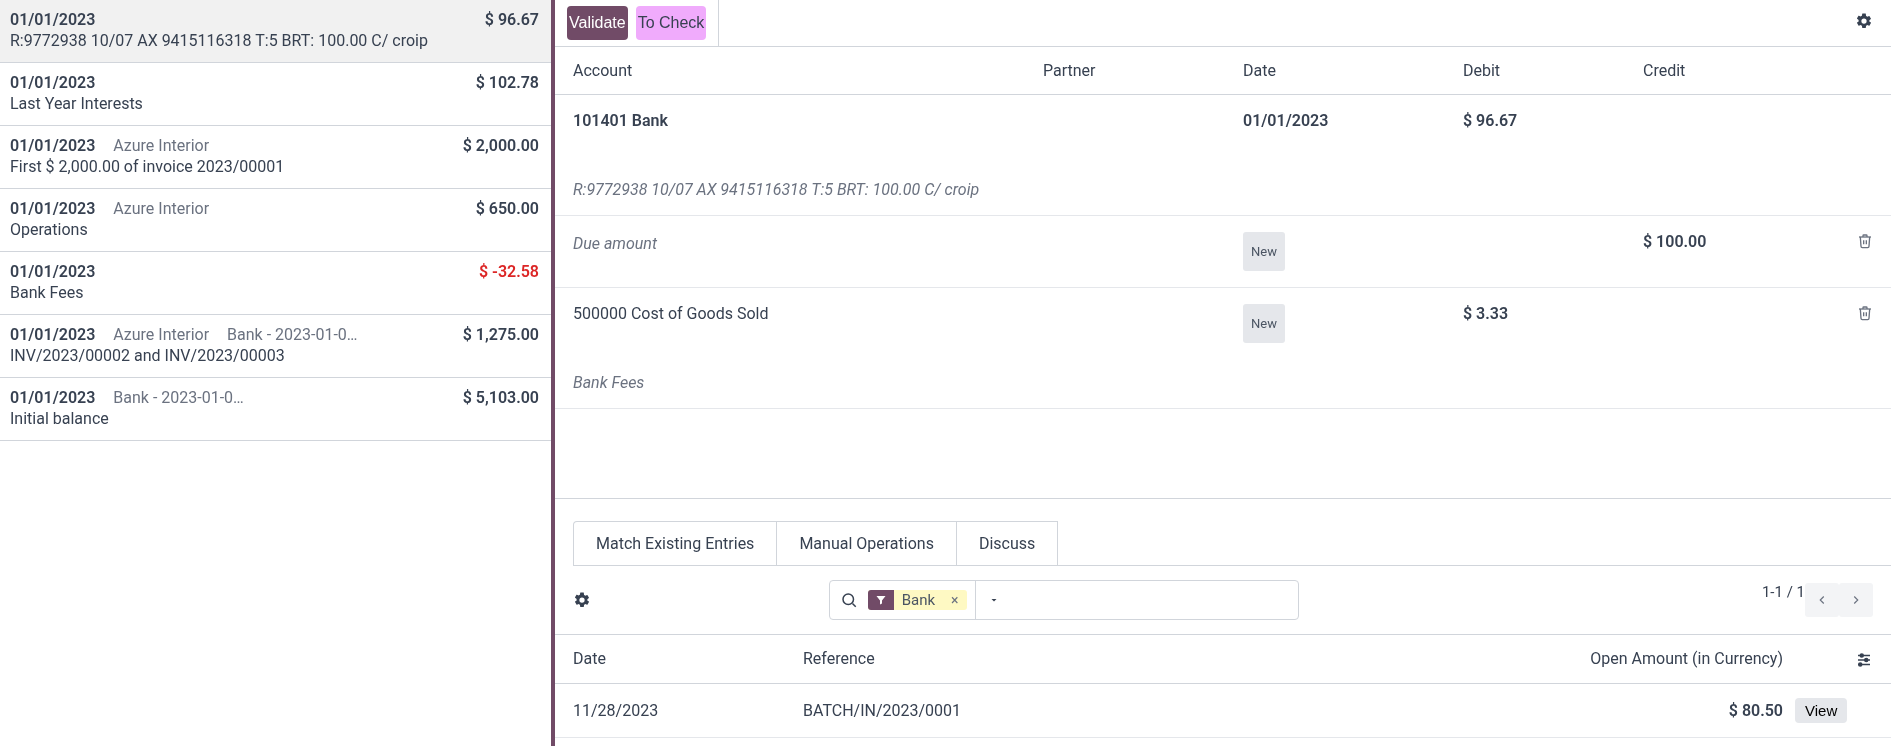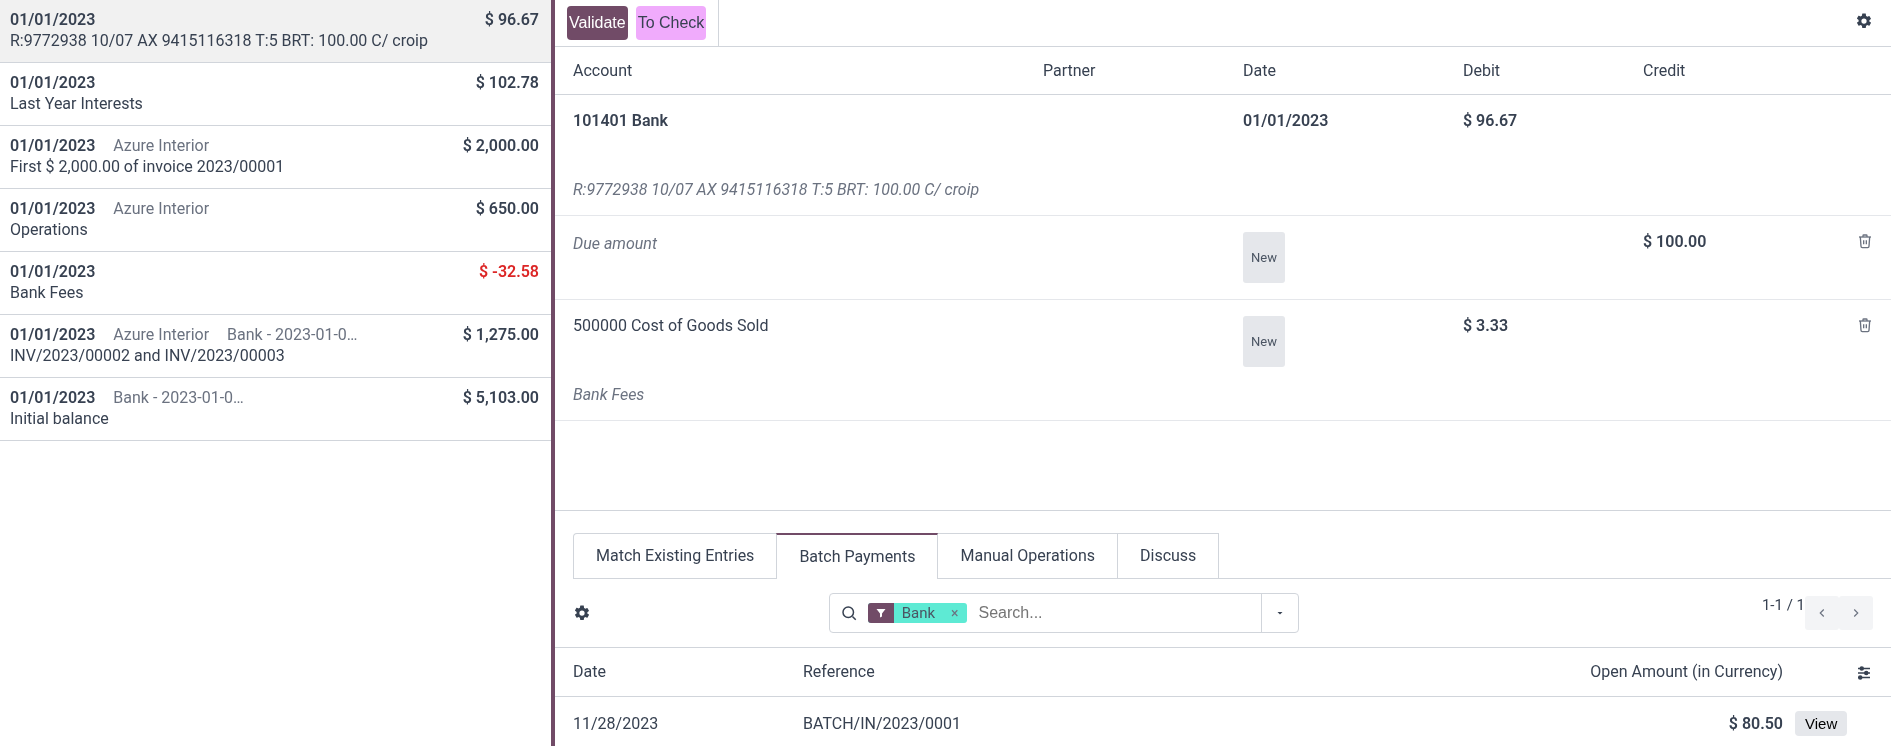--- a/index.html
+++ b/index.html
@@ -84,21 +84,21 @@
 .entry-row { border-bottom: 1px solid #e5e7eb; padding-top: 16px; padding-bottom: 16px; }
 .entry-account { font-weight: 600; font-size: 16px; color: #374151; }
 .entry-sub { font-style: italic; color: #6b7280; font-size: 16px; margin-top: 2px; font-weight: 400; }
 .entry-account-wrap { display: flex; flex-direction: column; gap: 48px; }
 .entry-row.plain .entry-account { font-weight: 400; }
 .tag-new {
   display: inline-block;
   background: #e5e7eb;
   color: #4b5563;
   font-size: 13px;
-  padding: 18px 8px;
+  padding: 12px 8px;
   border-radius: 3px;
 }
 .cell-date { font-weight: 600; font-size: 16px; }
 .cell-debit, .cell-credit { font-weight: 600; font-size: 16px; }
 .trash { color: #6b7280; cursor: pointer; text-align: right; }
 .entries-spacer { height: 90px; border-bottom: 1px solid #d1d5db; }
 
 
 .tabs {
   display: flex;
@@ -145,21 +145,21 @@
   border-radius: 4px;
   margin-left: auto;
   margin-right: auto;
   height: 40px;
   min-width: 470px;
 }
 .search-icon { padding: 0 10px; color: #374151; display: flex; align-items: center; }
 .filter-chip {
   display: inline-flex;
   align-items: center;
-  background: #5eead4;
+  background: #fef9c3;
   border-radius: 3px;
   overflow: hidden;
   margin-right: 8px;
 }
 .filter-chip-icon { background: #714b67; color: #fff; padding: 4px 7px; display: flex; align-items: center; }
 .filter-chip-label { padding: 0 8px; color: #4b5563; font-size: 15px; }
 .filter-chip-x { padding: 0 8px; color: #6b7280; cursor: pointer; }
 .search-input {
   border: none;
   outline: none;
@@ -345,21 +345,20 @@
               <path d="M14 11v6"></path>
               <path d="M9 6V4a1 1 0 011-1h4a1 1 0 011 1v2"></path>
             </svg></div>
         </div>
       </div>
     <div class="entries-spacer"></div>
   </div>
 
   <div class="tabs">
     <div class="tab">Match Existing Entries</div>
-    <div class="tab active">Batch Payments</div>
     <div class="tab">Manual Operations</div>
     <div class="tab">Discuss</div>
   </div>
 
   <div class="batch-controls">
     <span class="batch-gear">
       <svg width="18" height="18" viewBox="0 0 24 24" fill="currentColor">
           <path d="M19.14 12.94a7.07 7.07 0 000-1.88l2.03-1.58a.5.5 0 00.12-.64l-1.92-3.32a.5.5 0 00-.6-.22l-2.39.96a7.03 7.03 0 00-1.62-.94l-.36-2.54A.5.5 0 0013.9 2h-3.8a.5.5 0 00-.5.42l-.36 2.54c-.58.24-1.12.56-1.62.94l-2.39-.96a.5.5 0 00-.6.22L2.71 8.48a.5.5 0 00.12.64l2.03 1.58a7.07 7.07 0 000 1.88l-2.03 1.58a.5.5 0 00-.12.64l1.92 3.32c.13.22.39.31.6.22l2.39-.96c.5.38 1.04.7 1.62.94l.36 2.54c.4.24.25.42.5.42h3.8c.25 0 .46-.18.5-.42l.36-2.54c.58-.24 1.12-.56 1.62-.94l2.39.96c.21.09.47 0 .6-.22l1.92-3.32a.5.5 0 00-.12-.64l-2.03-1.58zM12 15.5A3.5 3.5 0 1112 8.5a3.5 3.5 0 010 7z"></path>
         </svg>
     </span>
@@ -373,21 +372,20 @@
       </span>
       <span class="filter-chip">
         <span class="filter-chip-icon">
           <svg width="12" height="12" viewBox="0 0 24 24" fill="currentColor">
               <path d="M3 4h18l-7 9v6l-4 2v-8L3 4z"></path>
             </svg>
         </span>
         <span class="filter-chip-label">Bank</span>
         <span class="filter-chip-x">×</span>
       </span>
-      <input class="search-input" placeholder="Search..." style="">
       <span class="search-caret">
         <svg width="12" height="12" viewBox="0 0 24 24" fill="currentColor">
             <path d="M7 10l5 5 5-5z"></path>
           </svg>
       </span>
     </div>
 
     <div class="pager">
       <span class="pager-text">1-1 / 1</span>
       <button class="pager-btn">

